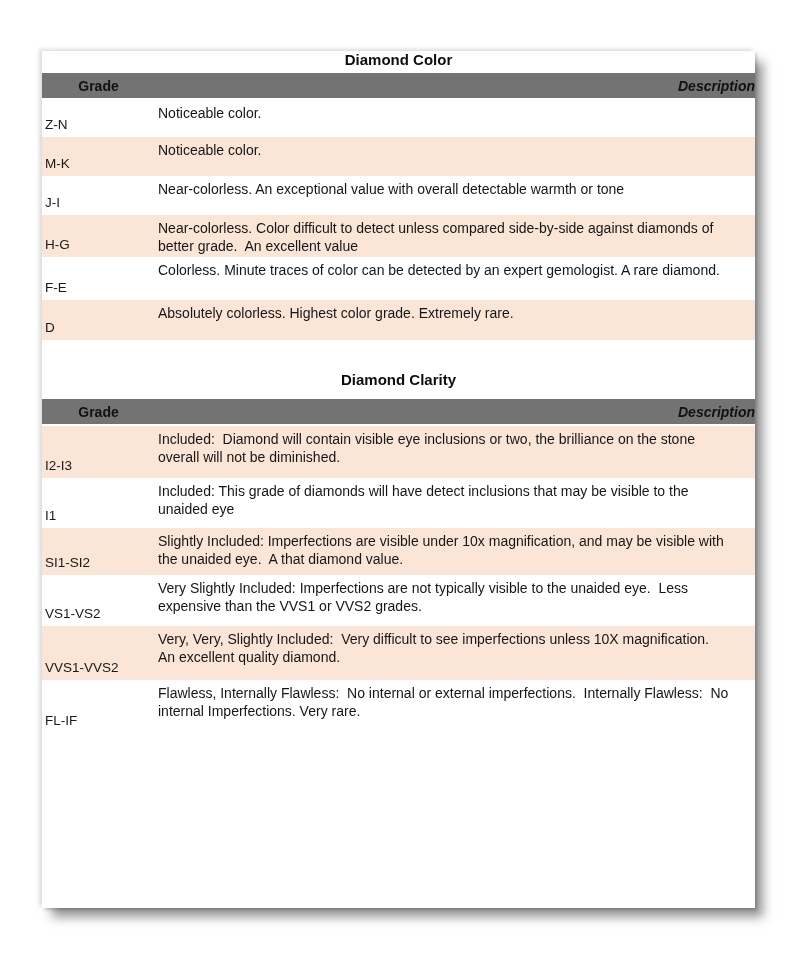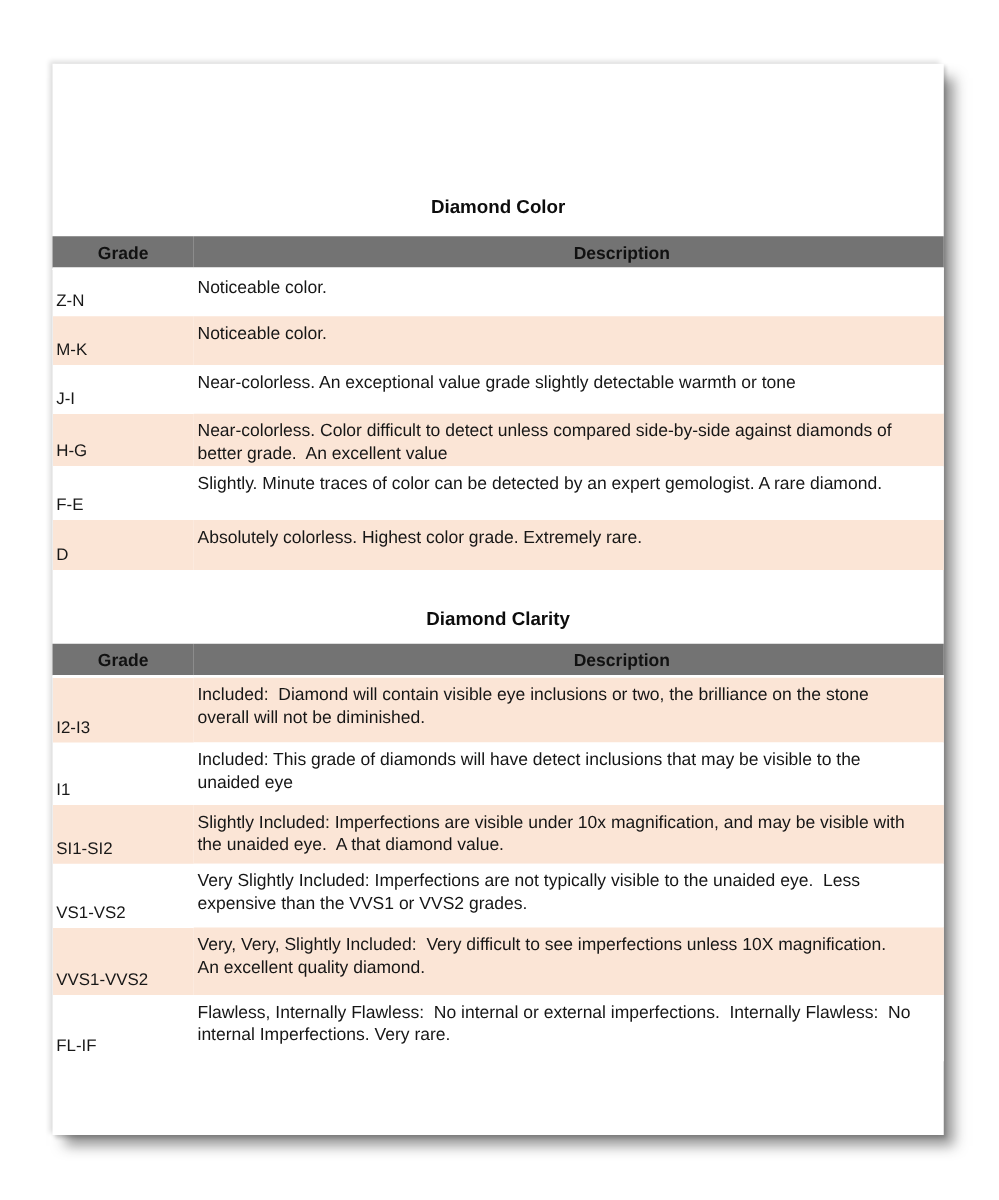--- a/index.html
+++ b/index.html
@@ -25,39 +25,39 @@
       9px 10px 10px -1px rgba(45,45,45,0.50);
   }
   .table-block { width: 100%; }
   .tbl-title {
     text-align: center;
     font-size: 15px;
     font-weight: 700;
     color: #0d0d0d;
     line-height: 17px;
   }
-  .table-block.first .tbl-title { padding-top: 106px; margin-bottom: 15px; }
+  .table-block.first .tbl-title { margin-bottom: 5px; }
   .table-block.second .tbl-title { padding-top: 31px; margin-bottom: 11px; }
   table {
     width: 100%;
     border-collapse: collapse;
     table-layout: fixed;
   }
   col.grade-col-def { width: 113px; }
   thead th {
     background: #737373;
     border-bottom: 2px solid #ffffff;
     height: 26px;
     vertical-align: middle;
     font-size: 14px;
     font-weight: 700;
     color: #111111;
   }
   th.grade-th { text-align: center; }
-  th.desc-th  { text-align: center; padding-left: 85px; }
+  th.desc-th  { text-align: right; padding-left: 85px; font-style: italic; }
   tbody tr { background: #ffffff; }
   tbody tr.shaded { background: #fbe5d6; }
   td.grade-cell {
     vertical-align: bottom;
     padding: 0 2px 5px 3px;
     font-size: 13.5px;
     color: #181818;
     overflow: hidden;
   }
   td.desc-cell {
@@ -92,29 +92,29 @@
             <tr style="height: 38px; margin-top: 44px;">
               <td class="grade-cell">Z-N</td>
               <td class="desc-cell">Noticeable color.</td>
             </tr>
             <tr class="shaded" style="height: 39px;">
               <td class="grade-cell">M-K</td>
               <td class="desc-cell">Noticeable color.</td>
             </tr>
             <tr style="height: 39px;">
               <td class="grade-cell">J-I</td>
-              <td class="desc-cell">Near-colorless. An exceptional value grade slightly detectable warmth or tone</td>
+              <td class="desc-cell">Near-colorless. An exceptional value with overall detectable warmth or tone</td>
             </tr>
             <tr class="shaded" style="height: 41px;">
               <td class="grade-cell">H-G</td>
               <td class="desc-cell">Near-colorless. Color difficult to detect unless compared side-by-side against diamonds of better grade.  An excellent value</td>
             </tr>
             <tr style="height: 43px;">
               <td class="grade-cell">F-E</td>
-              <td class="desc-cell">Slightly. Minute traces of color can be detected by an expert gemologist. A rare diamond.</td>
+              <td class="desc-cell">Colorless. Minute traces of color can be detected by an expert gemologist. A rare diamond.</td>
             </tr>
             <tr class="shaded" style="height: 40px;">
               <td class="grade-cell">D</td>
               <td class="desc-cell">Absolutely colorless. Highest color grade. Extremely rare.</td>
             </tr>
           </tbody>
       </table>
     </section>
 
     <section class="table-block second">

